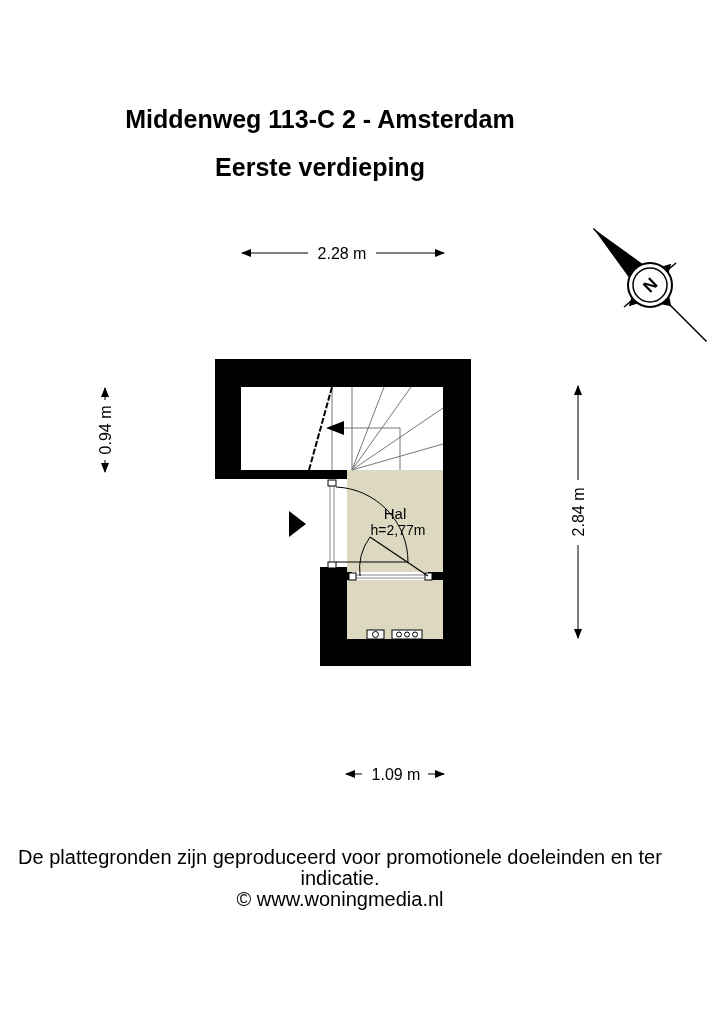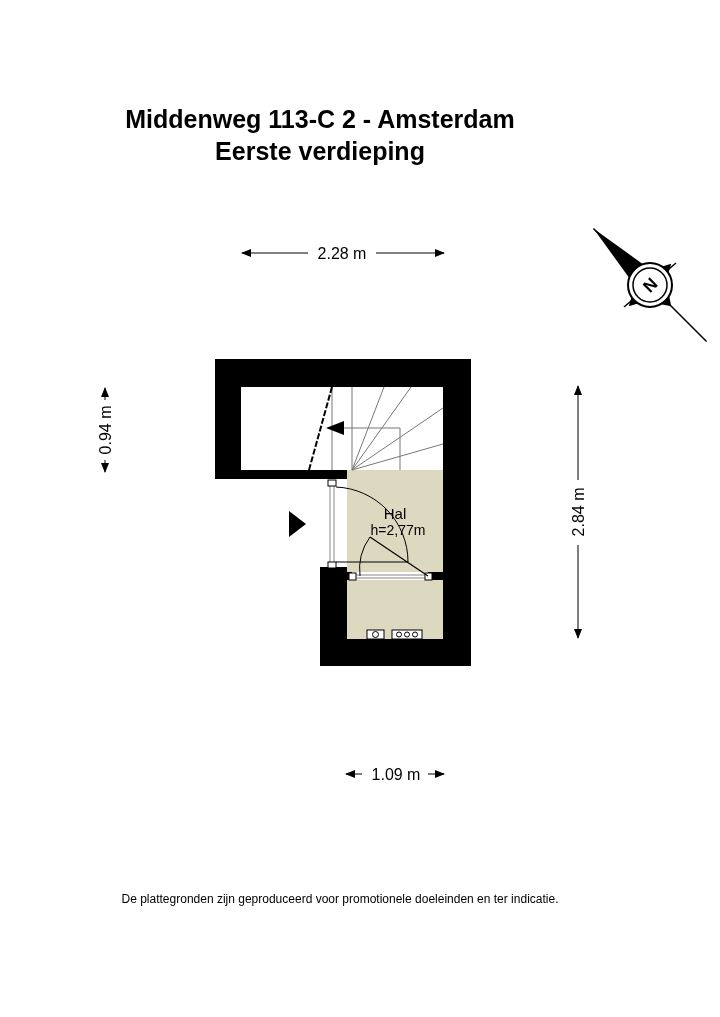--- a/index.html
+++ b/index.html
@@ -1,21 +1,21 @@
 <!DOCTYPE html>
 <html><head>
 <meta charset="utf-8">
 <style>
   html, body { margin:0; padding:0; background:#ffffff; }
   body { width:720px; height:1017px; position:relative; overflow:hidden; font-family:"Liberation Sans", sans-serif; color:#000; }
   .title { position:absolute; left:0; width:640px; text-align:center; font-weight:bold; font-size:25px; line-height:30px; }
   #t1 { top:104px; }
-  #t2 { top:136px; }
+  #t2 { top:152px; }
   svg.plan { position:absolute; left:0; top:0; }
-  .footer { position:absolute; left:0; width:680px; text-align:center; font-size:12px; line-height:21px; top:847px;margin-top:42px; }
+  .footer { position:absolute; left:0; width:680px; text-align:center; font-size:20px; line-height:21px; top:847px; }
   .dim { font-family:"Liberation Sans", sans-serif; font-size:16px; }
 </style>
 </head>
 <body>
 
 <div class="title" id="t1">Middenweg 113-C 2 - Amsterdam</div>
 <div class="title" id="t2">Eerste verdieping</div>
 
 <svg class="plan" width="720" height="1017" viewBox="0 0 720 1017">
   <defs>
@@ -117,13 +117,14 @@
     <circle cx="375.5" cy="634.5" r="3"></circle>
     <rect x="392" y="630" width="30" height="9"></rect>
     <circle cx="399" cy="634.5" r="2.5"></circle>
     <circle cx="407" cy="634.5" r="2.5"></circle>
     <circle cx="415" cy="634.5" r="2.5"></circle>
   </g>
 </svg>
 
 <div class="footer">
   <div>De plattegronden zijn geproduceerd voor promotionele doeleinden en ter indicatie.</div>
+  <div>© www.woningmedia.nl</div>
 </div>
 
 </body></html>

